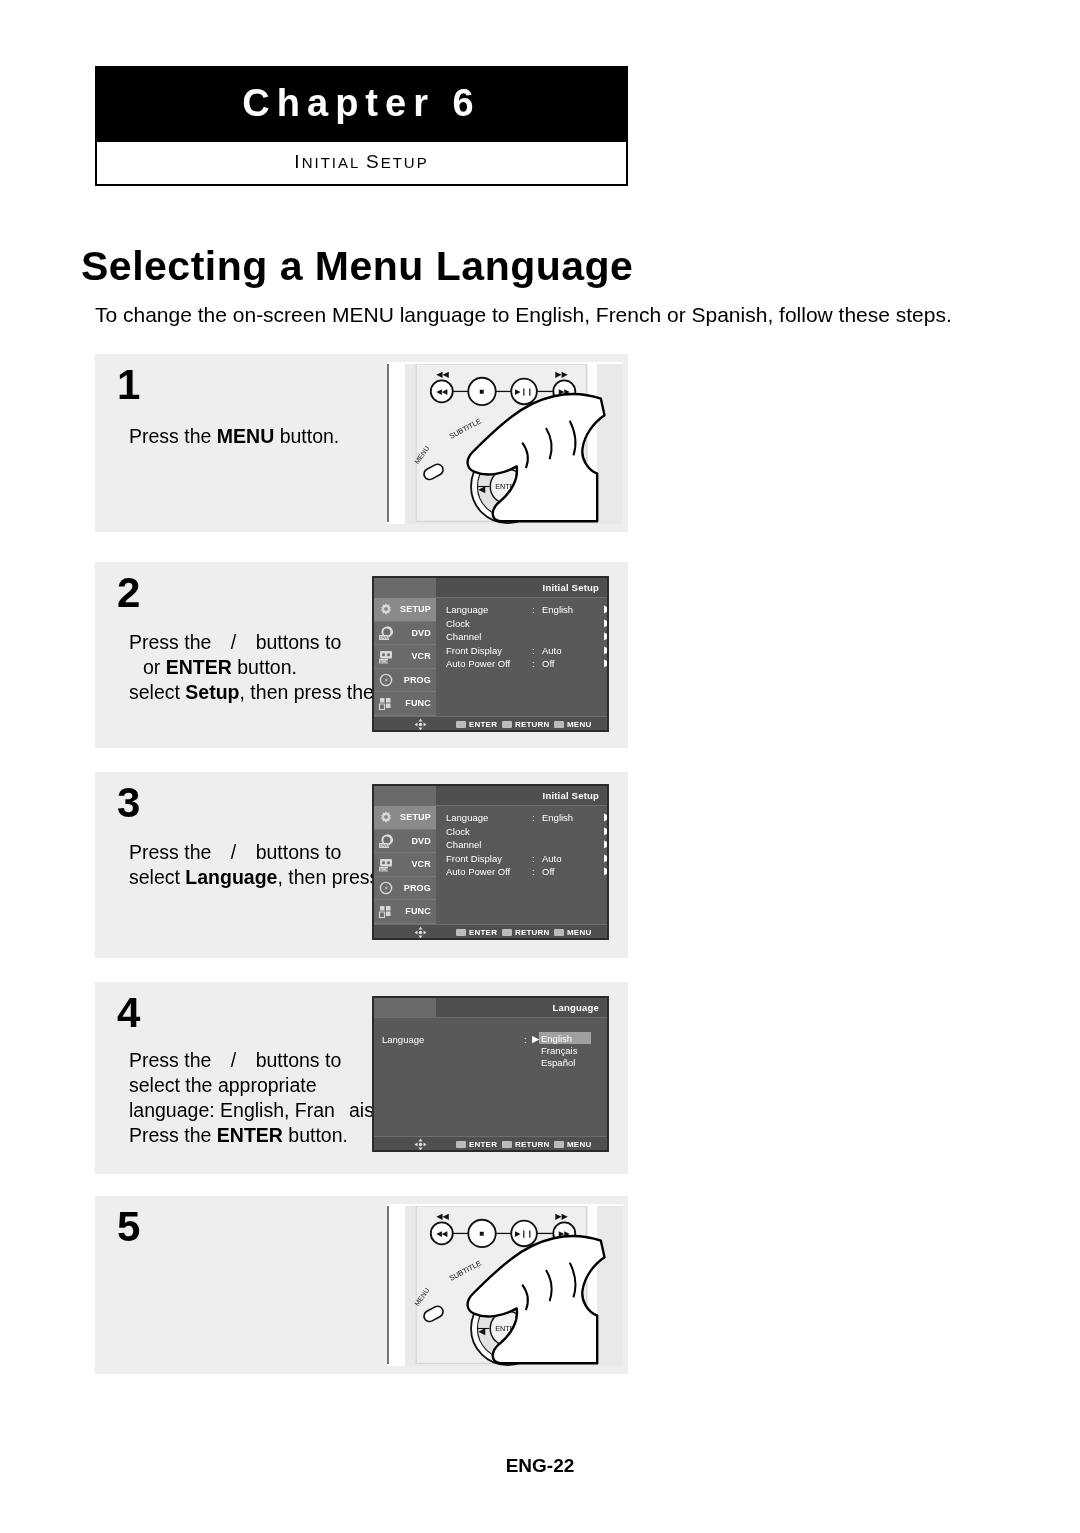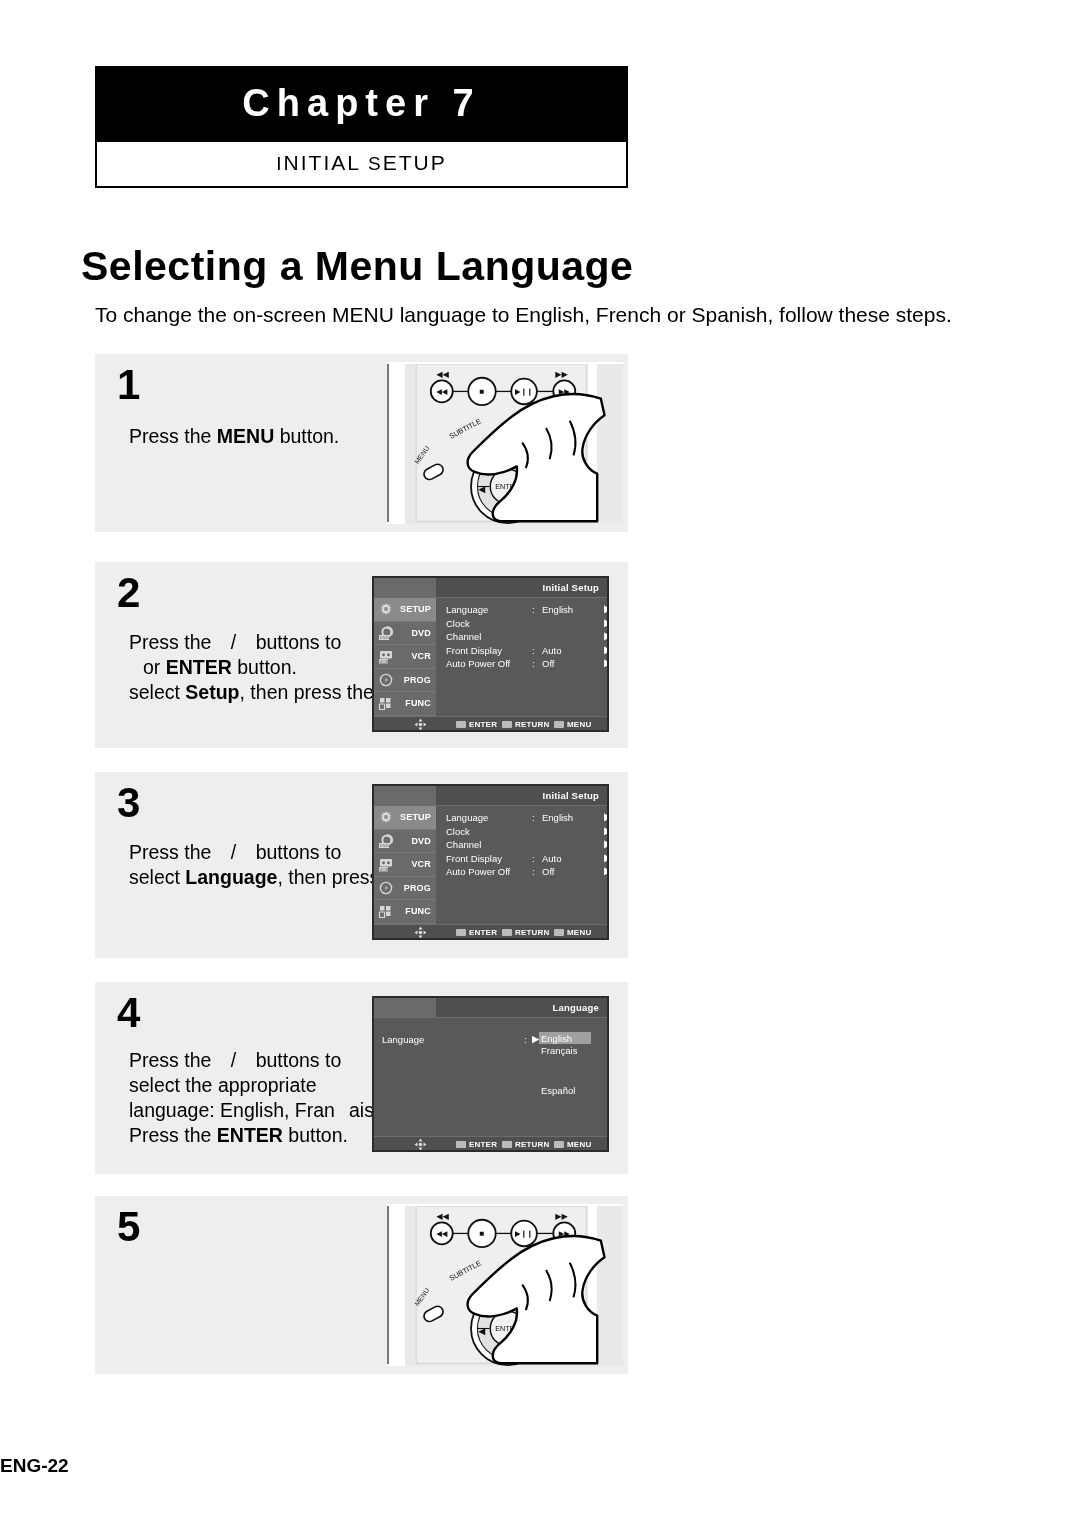--- a/index.html
+++ b/index.html
@@ -36,21 +36,21 @@
     line-height: 1.0;
   }
   .chapter-sub {
     background: #ffffff;
     color: #000000;
     text-align: center;
     padding: 9px 0 11px 0;
     border-top: 2px solid #000000;
   }
   .chapter-sub .sc-big { font-size: 19px; letter-spacing: 2px; }
-  .chapter-sub .sc-small { font-size: 21px; letter-spacing: 2px; }
+  .chapter-sub .sc-small { font-size: 15px; letter-spacing: 2px; }
 
   
   .page-title {
     position: absolute;
     left: 81px;
     top: 243px;
     font-size: 41px;
     font-weight: bold;
     letter-spacing: 0.5px;
     white-space: nowrap;
@@ -231,29 +231,30 @@
     height: 12px;
     background: #a0a0a0;
   }
 
   
   .page-footer {
     position: absolute;
     left: 0;
     top: 1455px;
     width: 1080px;
+    text-align: center;
     font-size: 19px;
     font-weight: bold;
   }
 </style>
 </head>
 <body>
 
 <div class="chapter-block">
-  <div class="chapter-bar">Chapter 7</div>
+  <div class="chapter-bar">Chapter 6</div>
   <div class="chapter-sub">
     <span class="sc-big">I</span><span class="sc-small">NITIAL </span><span class="sc-big">S</span><span class="sc-small">ETUP</span>
   </div>
 </div>
 
 <div class="page-title">Selecting a Menu Language</div>
 <div class="intro-text">To change the on-screen MENU language to English, French or Spanish, follow these steps.</div>
 
 <div id="steps-root">
     <div class="step-panel" style="top: 354px; height: 178px;">
@@ -519,21 +520,21 @@
           <div class="corner"></div>
           <div class="osd-title">Language</div>
         </div>
         <div class="osd-lang-body">
           <div class="osd-lang-label">Language</div>
           <div class="osd-lang-colon">:</div>
           <div class="osd-lang-hl"></div>
           <div class="osd-lang-cursor">▶</div>
           <div class="osd-lang-opt" style="top: 15px;">English</div>
           <div class="osd-lang-opt" style="top: 27px;">Français</div>
-          <div class="osd-lang-opt" style="top: 39px; margin-top: 28px;">Español</div>
+          <div class="osd-lang-opt" style="top: 39px;">Español</div>
         </div>
         <div class="osd-footer">
           <span class="osd-foot-nav"><svg width="13" height="13" viewBox="0 0 13 13">
               <path d="M6.5 0.5 L8.5 3.5 L4.5 3.5 Z" fill="#dddddd"></path>
               <path d="M6.5 12.5 L4.5 9.5 L8.5 9.5 Z" fill="#dddddd"></path>
               <path d="M0.5 6.5 L3.5 4.5 L3.5 8.5 Z" fill="#dddddd"></path>
               <path d="M12.5 6.5 L9.5 8.5 L9.5 4.5 Z" fill="#dddddd"></path>
               <circle cx="6.5" cy="6.5" r="1.8" fill="#dddddd"></circle>
             </svg></span>
           <span class="osd-foot-item" style="left: 82px;"><span class="fi-icon"></span><span>ENTER</span></span>

